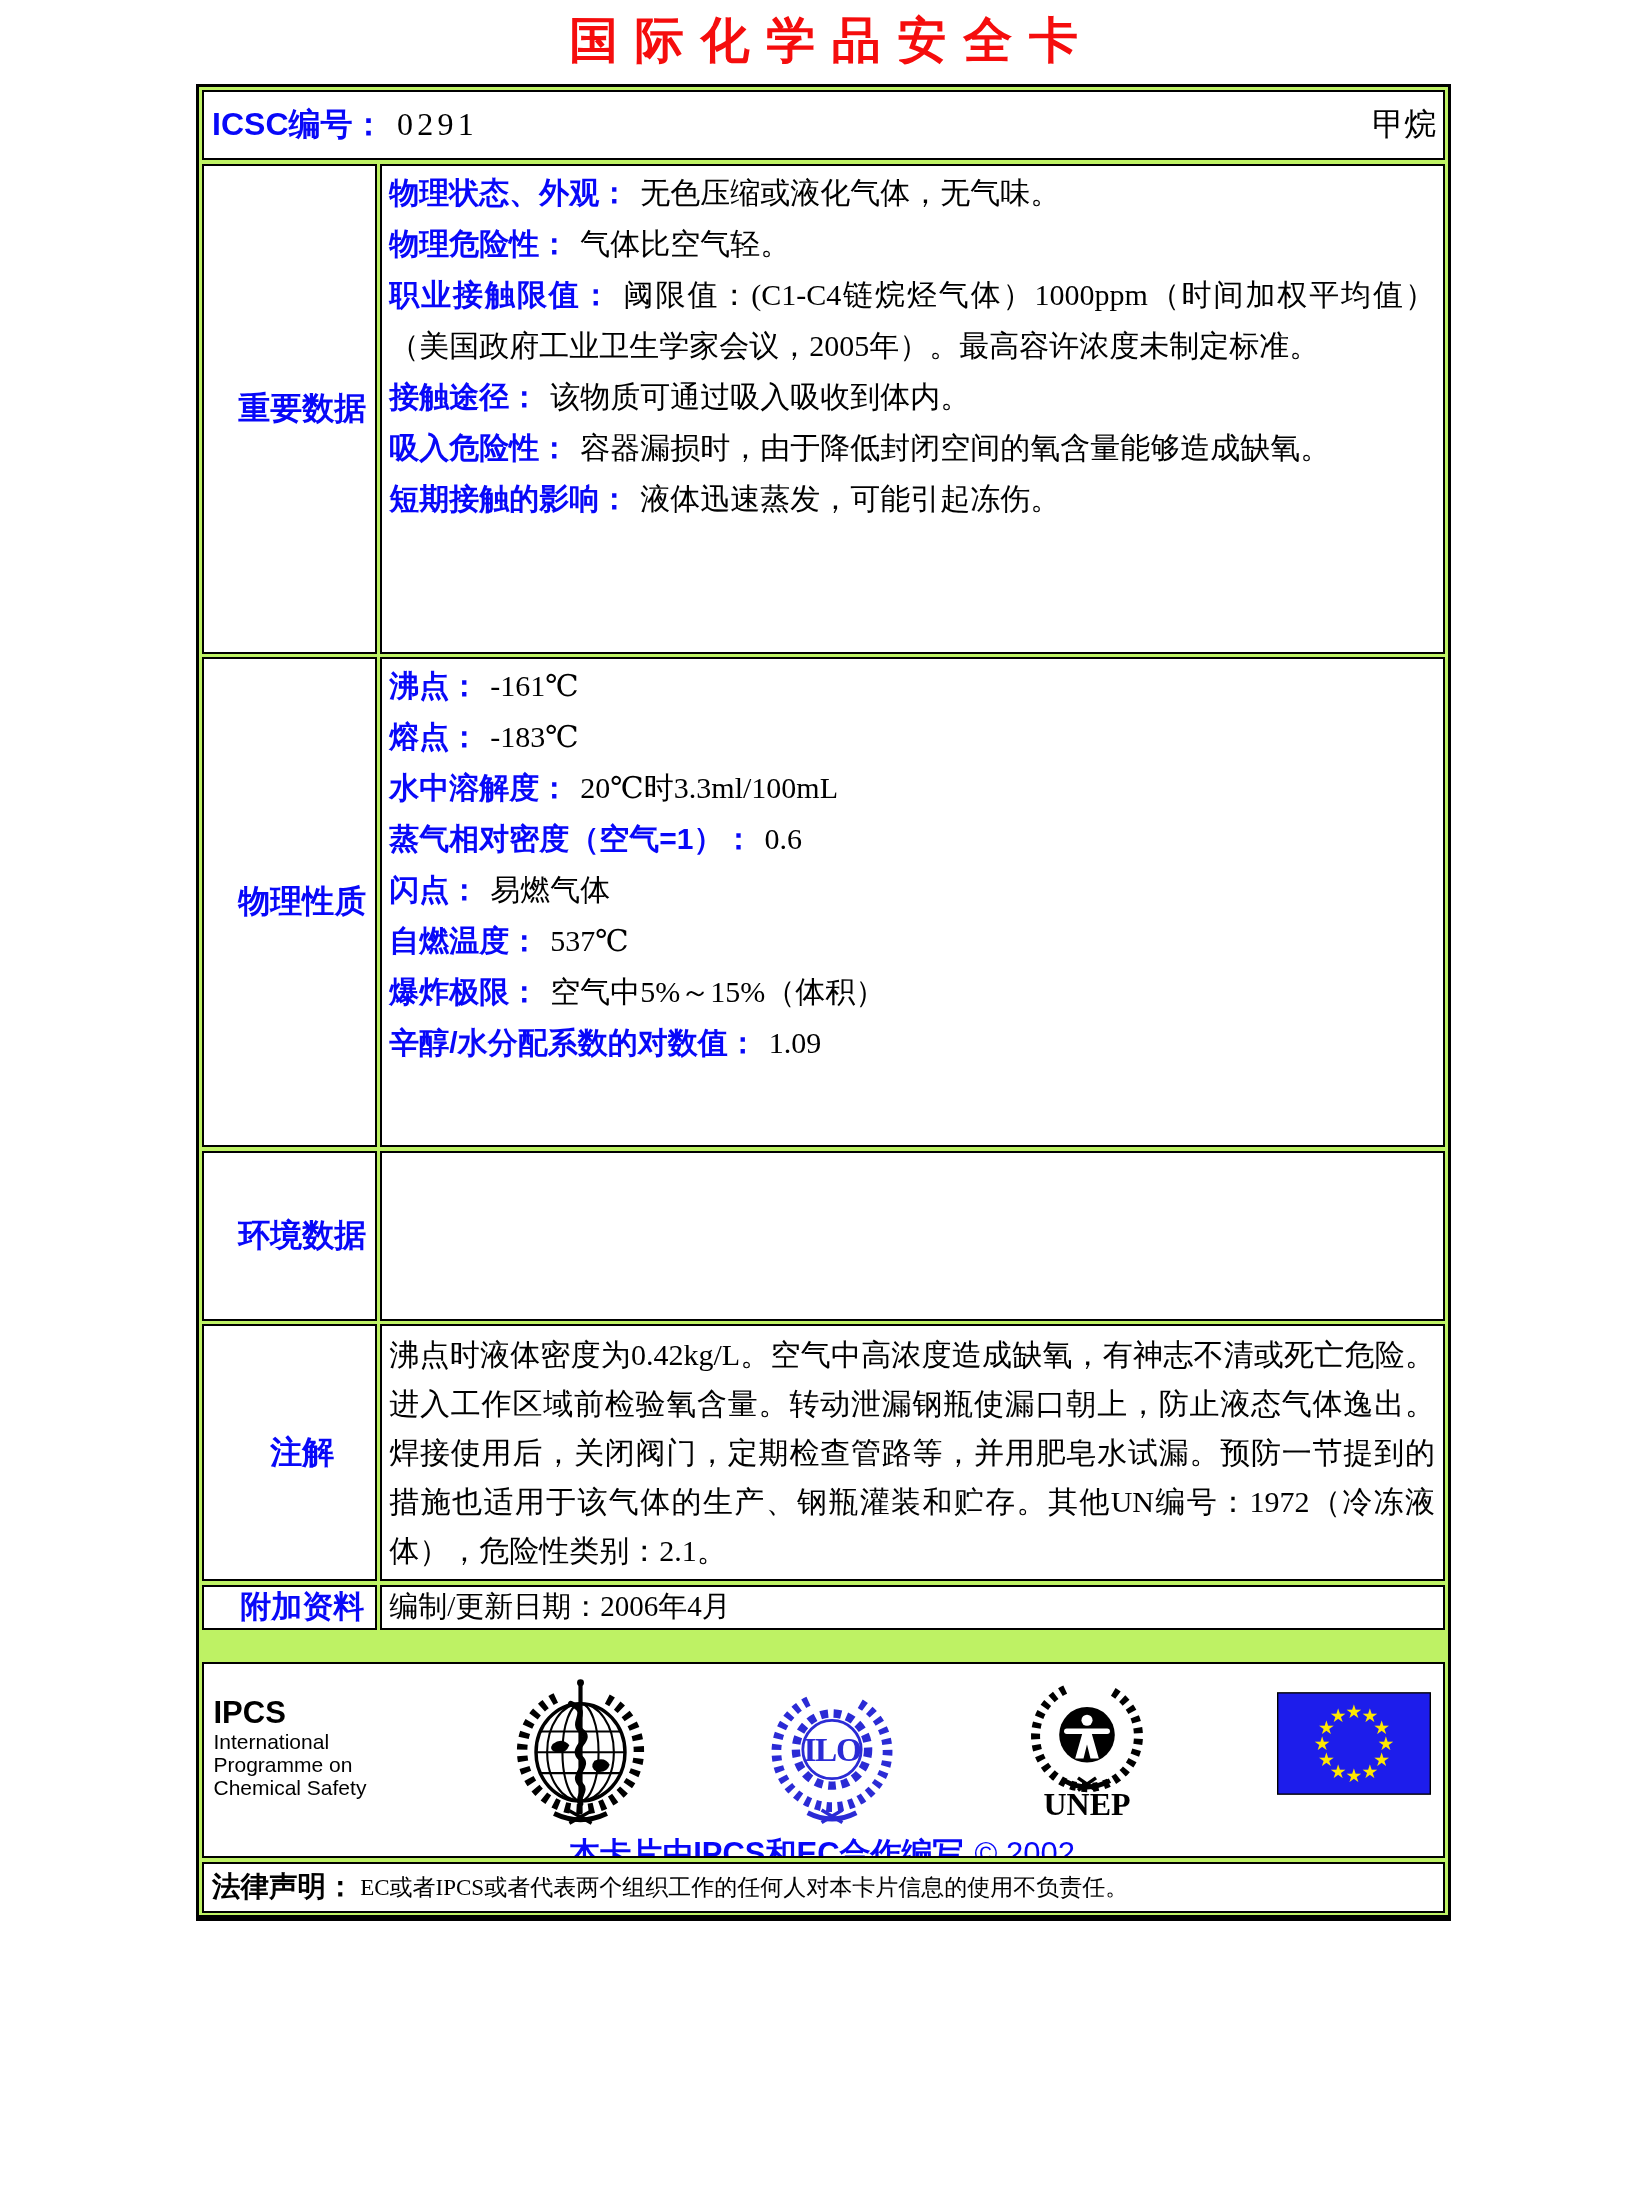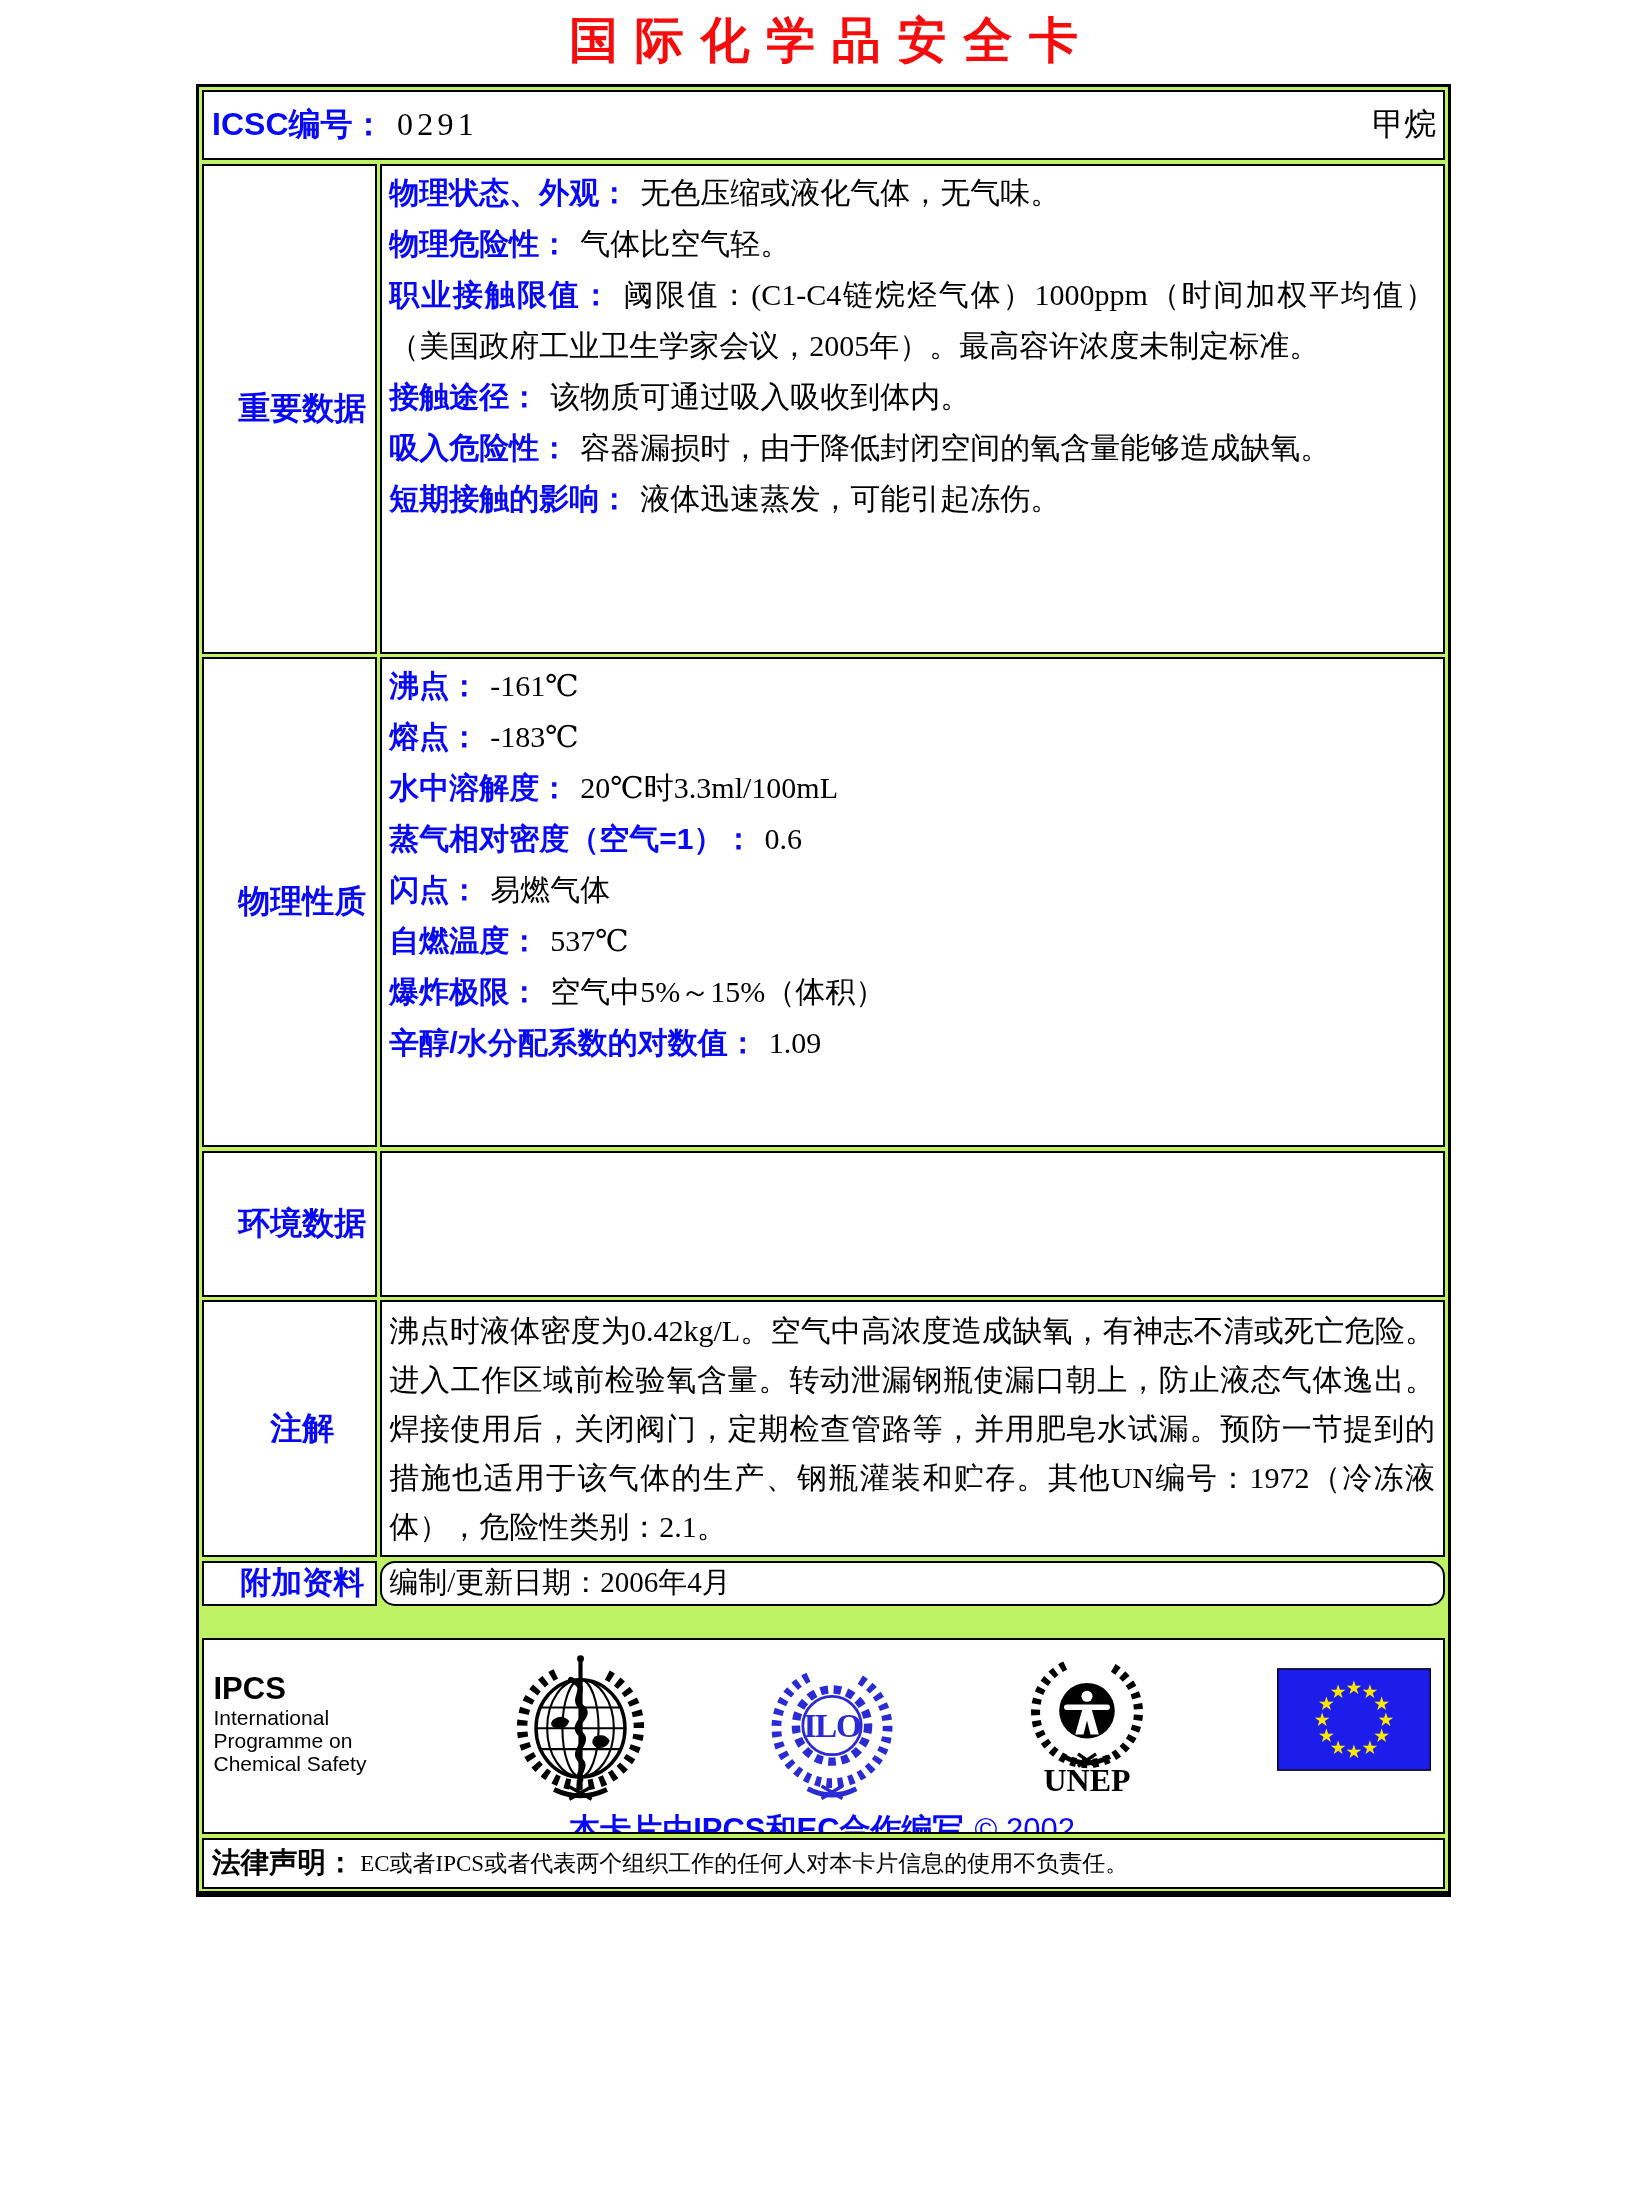--- a/index.html
+++ b/index.html
@@ -32,21 +32,21 @@
     flex:0 0 175px;
     display:flex;align-items:center;justify-content:center;
     color:var(--accent-blue);font-weight:bold;font-size:32px;
     text-align:center;
     padding-left:26px;
   }
   .content-cell{flex:1;padding:1.4px 8.3px 0 7px;}
   .r1{height:70px;}
   .r2{height:490px;}
   .r3{height:490px;}
-  .r4{height:146px;}
+  .r4{height:170px;}
   .r5{height:257px;}
   .r6{height:45px;}
   .r7{height:196px;margin-top:29px;}
   .r8{height:51px;}
   .icsc-row{
     display:flex;align-items:center;justify-content:space-between;
     padding:0 7px 0 8.3px;
   }
   .blue-label{color:var(--accent-blue);font-weight:bold;font-size:32px;}
   .serif{font-family:"Liberation Serif","DejaVu Serif",serif;color:#000;}
@@ -56,21 +56,21 @@
       font-size:30px;line-height:51px;color:#000;text-align:justify;}
   .kv .k{
     font-family:"Liberation Sans","DejaVu Sans",sans-serif;
     color:var(--accent-blue);font-weight:bold;margin-right:11px;
   }
   .notes-text{margin:2.8px 0 0 0;font-family:"Liberation Serif","DejaVu Serif",serif;
       font-size:30px;line-height:49px;color:#000;text-align:justify;}
   .addl-text{margin:0;font-family:"Liberation Serif","DejaVu Serif",serif;
       font-size:29px;line-height:39px;color:#000;}
   .r6 .label-cell{font-size:31px;}
-  .r6 .content-cell{padding-top:0;border-radius:15px;}
+  .r6 .content-cell{padding-top:0;}
   .logos-cell{display:flex;flex-direction:column;justify-content:space-between;
       padding:2.8px 12.5px 5.6px 9.7px;}
   .logos-strip{display:flex;justify-content:space-between;align-items:flex-start;}
   .ipcs-block{padding-top:28px;width:181px;}
   .ipcs-acronym{font-size:31px;font-weight:bold;color:#000;line-height:35px;}
   .ipcs-line{font-size:21px;color:#000;line-height:23px;}
   .logo-box{display:block;}
   .who-box{margin-top:9.7px;}
   .ilo-box{margin-top:15.3px;}
   .unep-box{margin-top:12.5px;}

